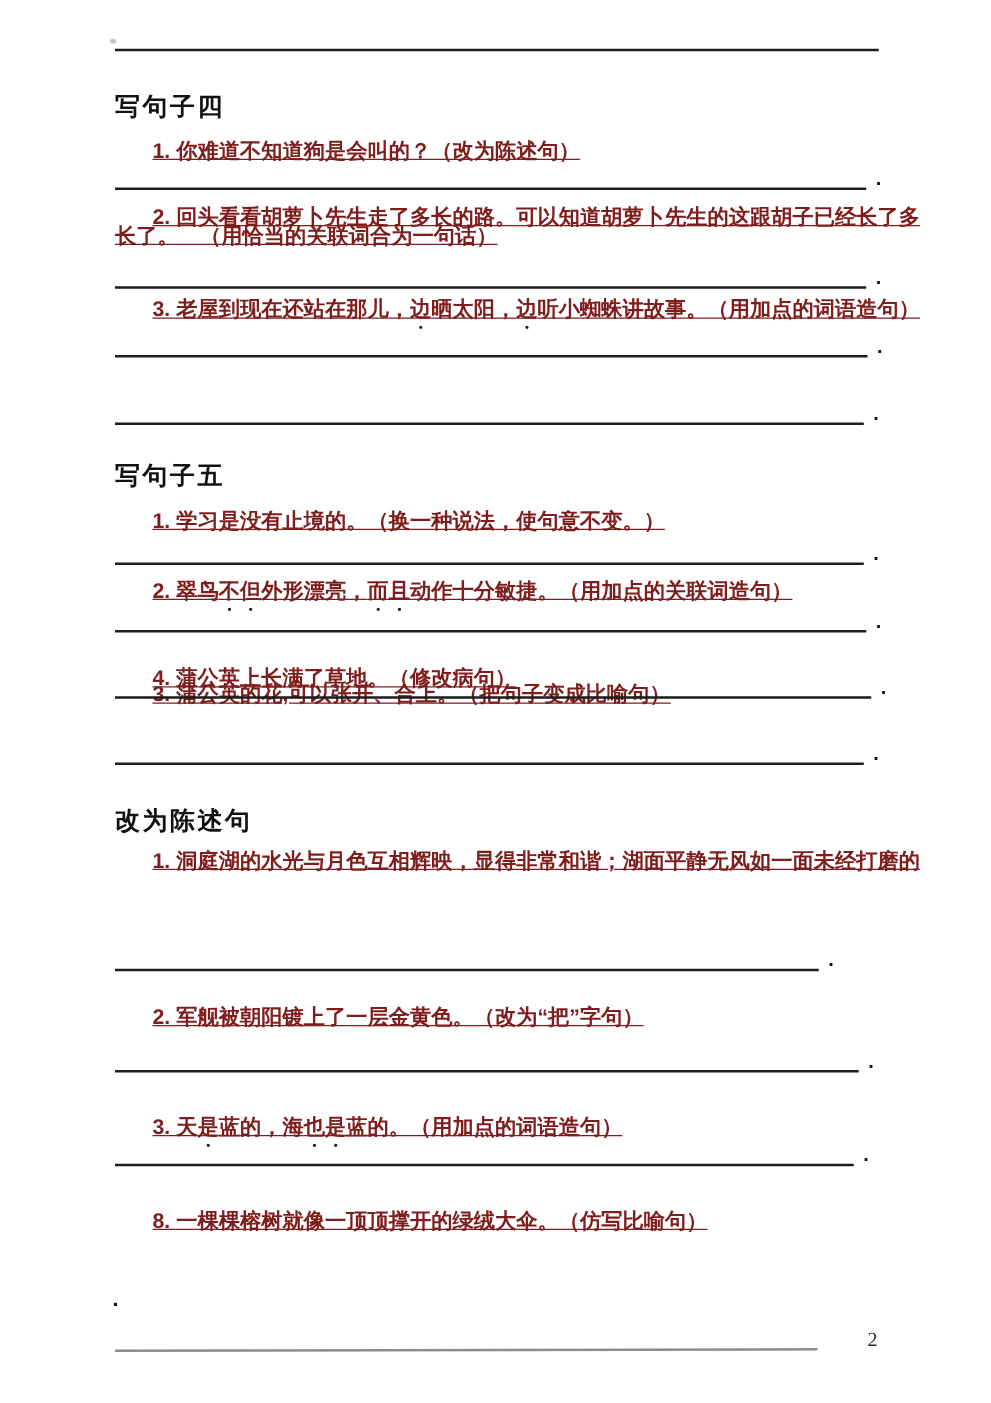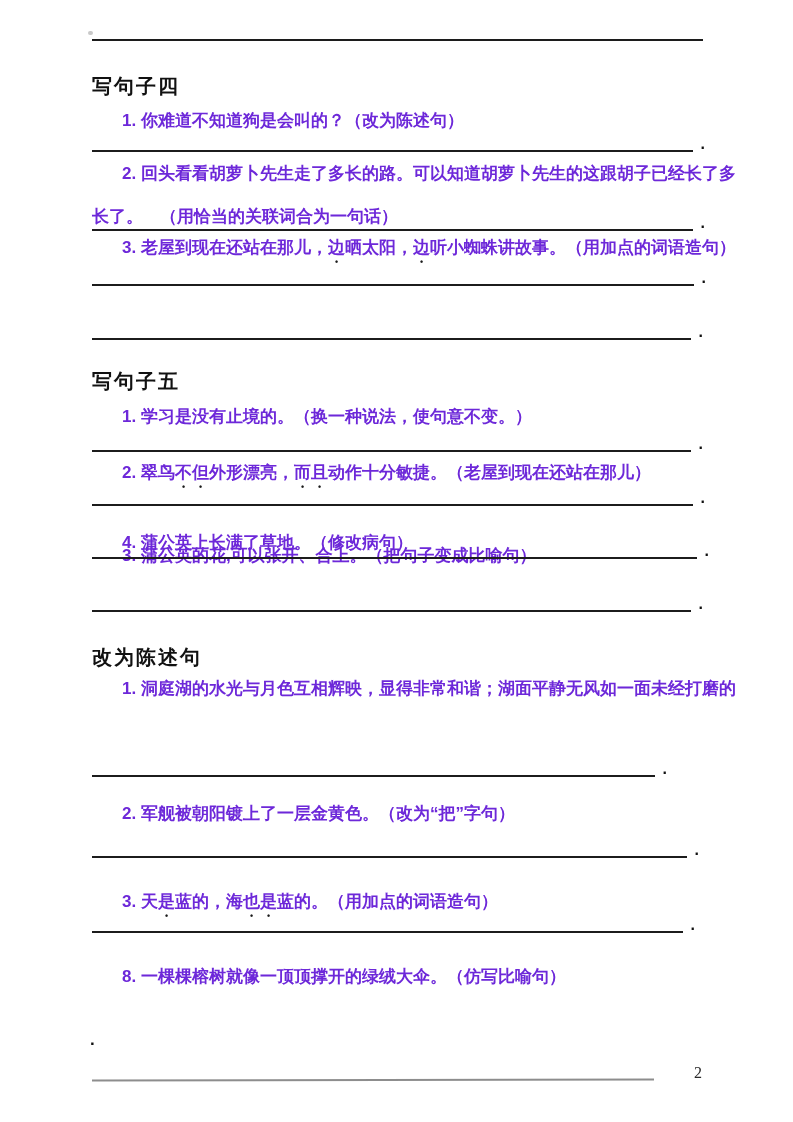--- a/index.html
+++ b/index.html
@@ -29,22 +29,23 @@
     font-size: 20px; line-height: 24px;
     letter-spacing: 2px;
     color: #111;
     white-space: nowrap;
     font-family: Liberation Serif, serif;
   }
   .q {
     position: absolute; left: 92px;
     width: 640px;
     font-size: 17px; line-height: 27px;
-    color: #6d28d9;
+    color: #7f1d1d;
     white-space: nowrap;
+    text-decoration: underline;
   }
   .q.ind { padding-left: 30px; }
   
   .emph {
     -webkit-text-emphasis: filled dot #1a1a1a;
     text-emphasis: filled dot #1a1a1a;
     -webkit-text-emphasis-position: under right;
     text-emphasis-position: under right;
   }
   
@@ -83,42 +84,42 @@
   <div class="top-rule"></div>
 
   <h2 class="sec-title" style="top:74px">写句子四</h2>
 
   <div class="q ind" style="top:107px"><span>1. 你难道不知道狗是会叫的？（改为陈述句）</span></div>
   <div class="ans" style="top:137px;width:601px">
       <span class="dot">.</span>
     </div>
 
   <div class="q ind" style="top:160px"><span>2. 回头看看胡萝卜先生走了多长的路。可以知道胡萝卜先生的这跟胡子已经长了多</span></div>
-  <div class="q" style="top:203px"><span>长了。　（用恰当的关联词合为一句话）</span></div>
+  <div class="q" style="top:175px"><span>长了。　（用恰当的关联词合为一句话）</span></div>
   <div class="ans" style="top:216px;width:601px">
       <span class="dot">.</span>
     </div>
 
   <div class="q ind" style="top:234px"><span>3. 老屋到现在还站在那儿，</span><span class="emph">边</span><span>晒太阳，</span><span class="emph">边</span><span>听小蜘蛛讲故事。（用加点的词语造句）</span></div>
   <div class="ans" style="top:271px;width:602px">
       <span class="dot">.</span>
     </div>
 
   <div class="ans" style="top:325px;width:599px">
       <span class="dot">.</span>
     </div>
 
   <h2 class="sec-title" style="top:369px">写句子五</h2>
 
   <div class="q ind" style="top:403px"><span>1. 学习是没有止境的。（换一种说法，使句意不变。）</span></div>
   <div class="ans" style="top:437px;width:599px">
       <span class="dot">.</span>
     </div>
 
-  <div class="q ind" style="top:459px"><span>2. 翠鸟</span><span class="emph">不但</span><span>外形漂亮，</span><span class="emph">而且</span><span>动作十分敏捷。（老屋到现在还站在那儿）</span></div>
+  <div class="q ind" style="top:459px"><span>2. 翠鸟</span><span class="emph">不但</span><span>外形漂亮，</span><span class="emph">而且</span><span>动作十分敏捷。（用加点的关联词造句）</span></div>
   <div class="ans" style="top:491px;width:601px">
       <span class="dot">.</span>
     </div>
 
   <div class="q ind" style="top:542px"><span>3. 蒲公英的花,可以张开、合上。（把句子变成比喻句）</span></div>
   <div class="ans" style="top:544px;width:605px">
       <span class="dot">.</span>
     </div>
 
   <div class="q ind" style="top:529px"><span>4. 蒲公英上长满了草地。（修改病句）</span></div>

